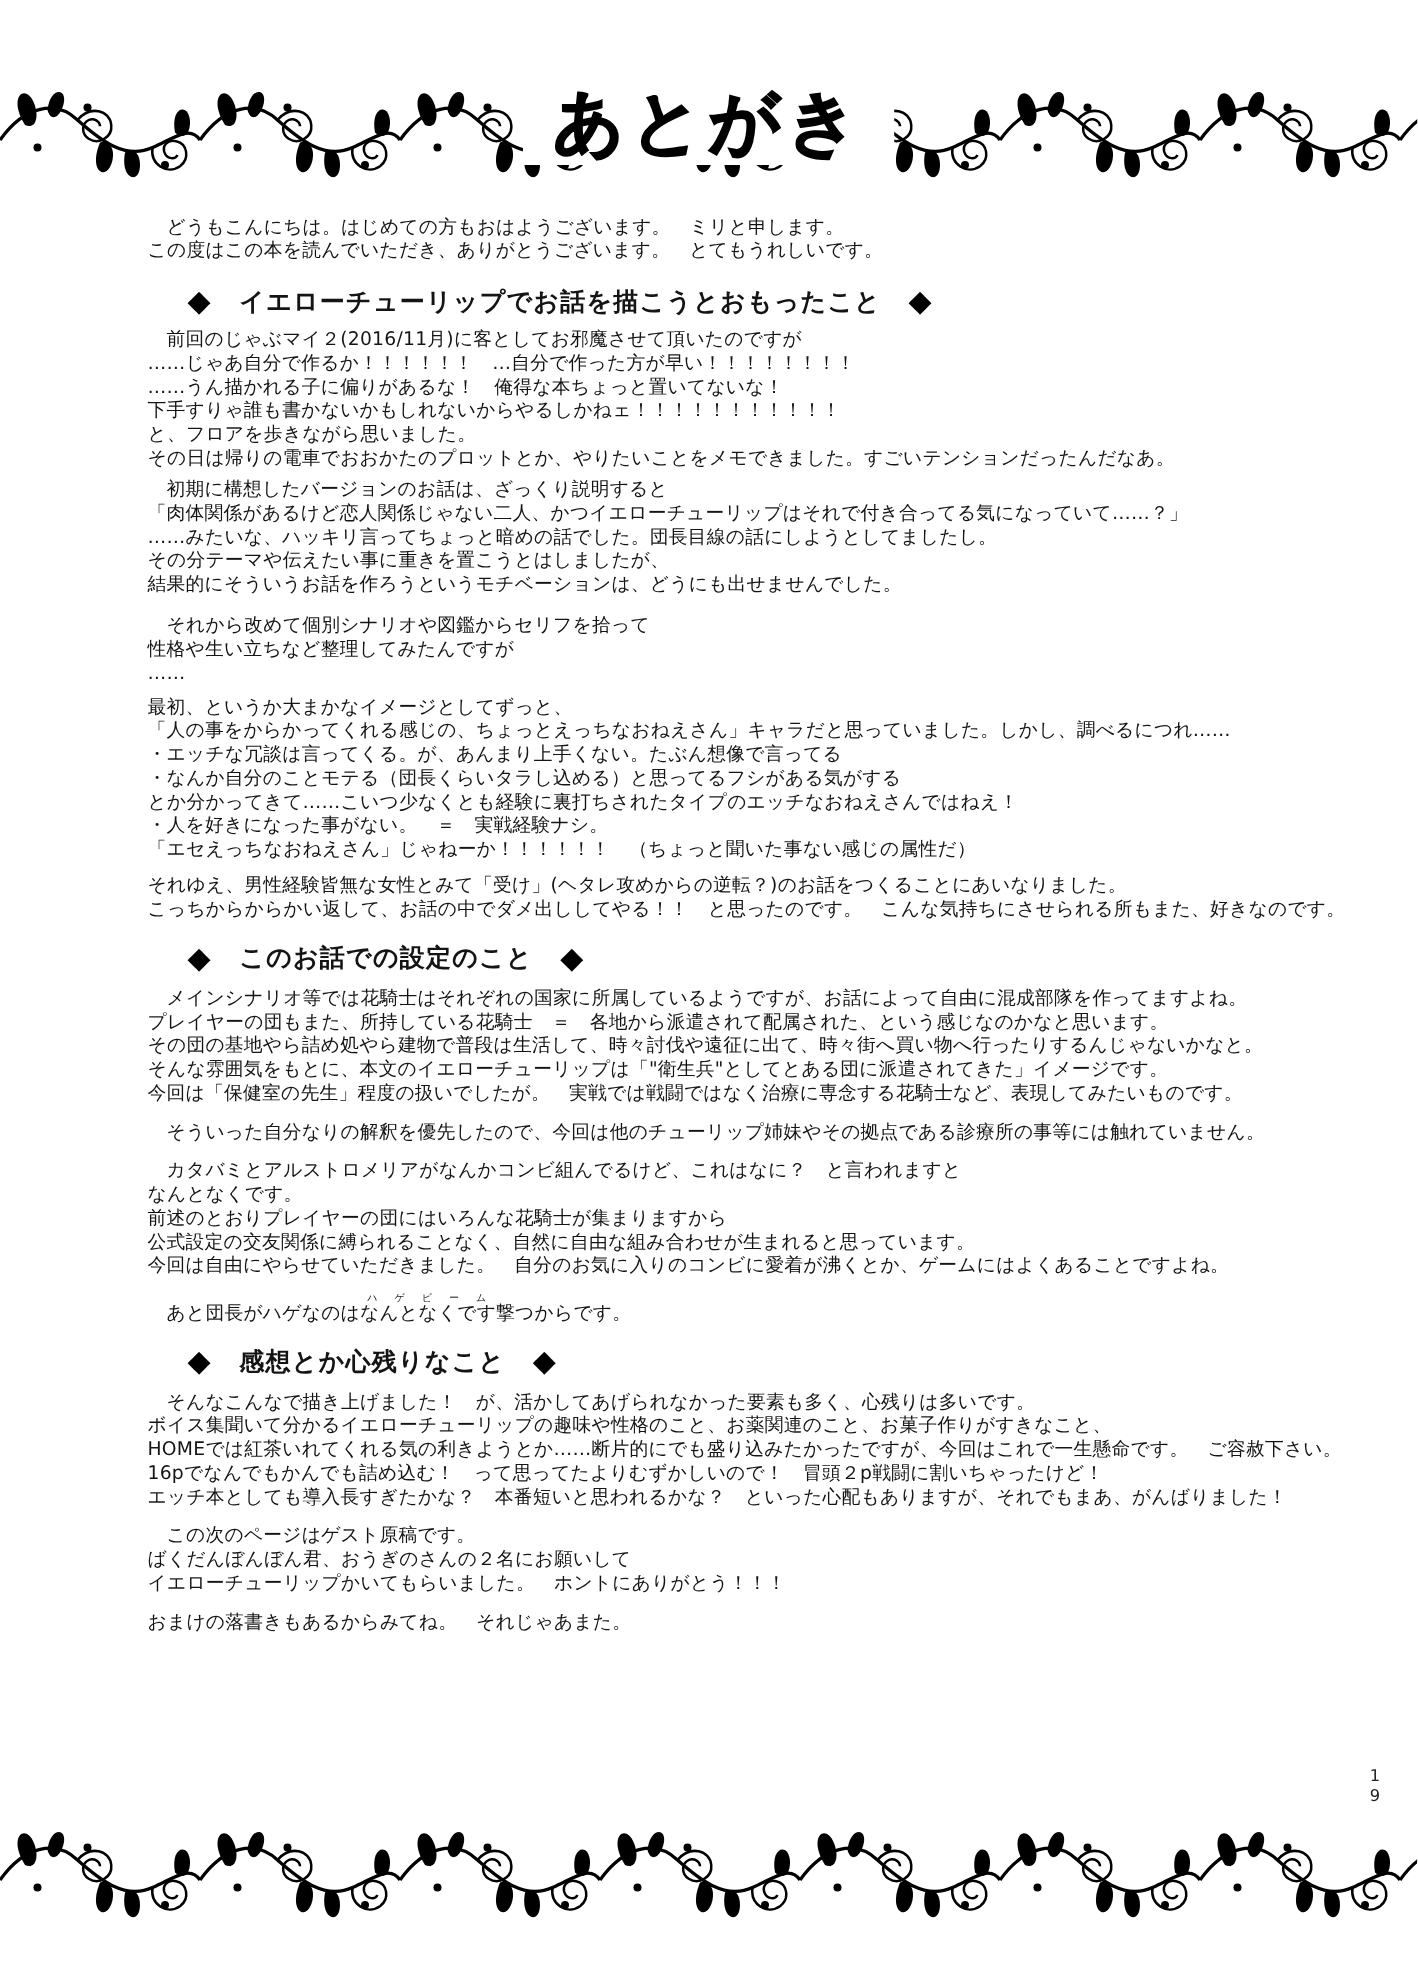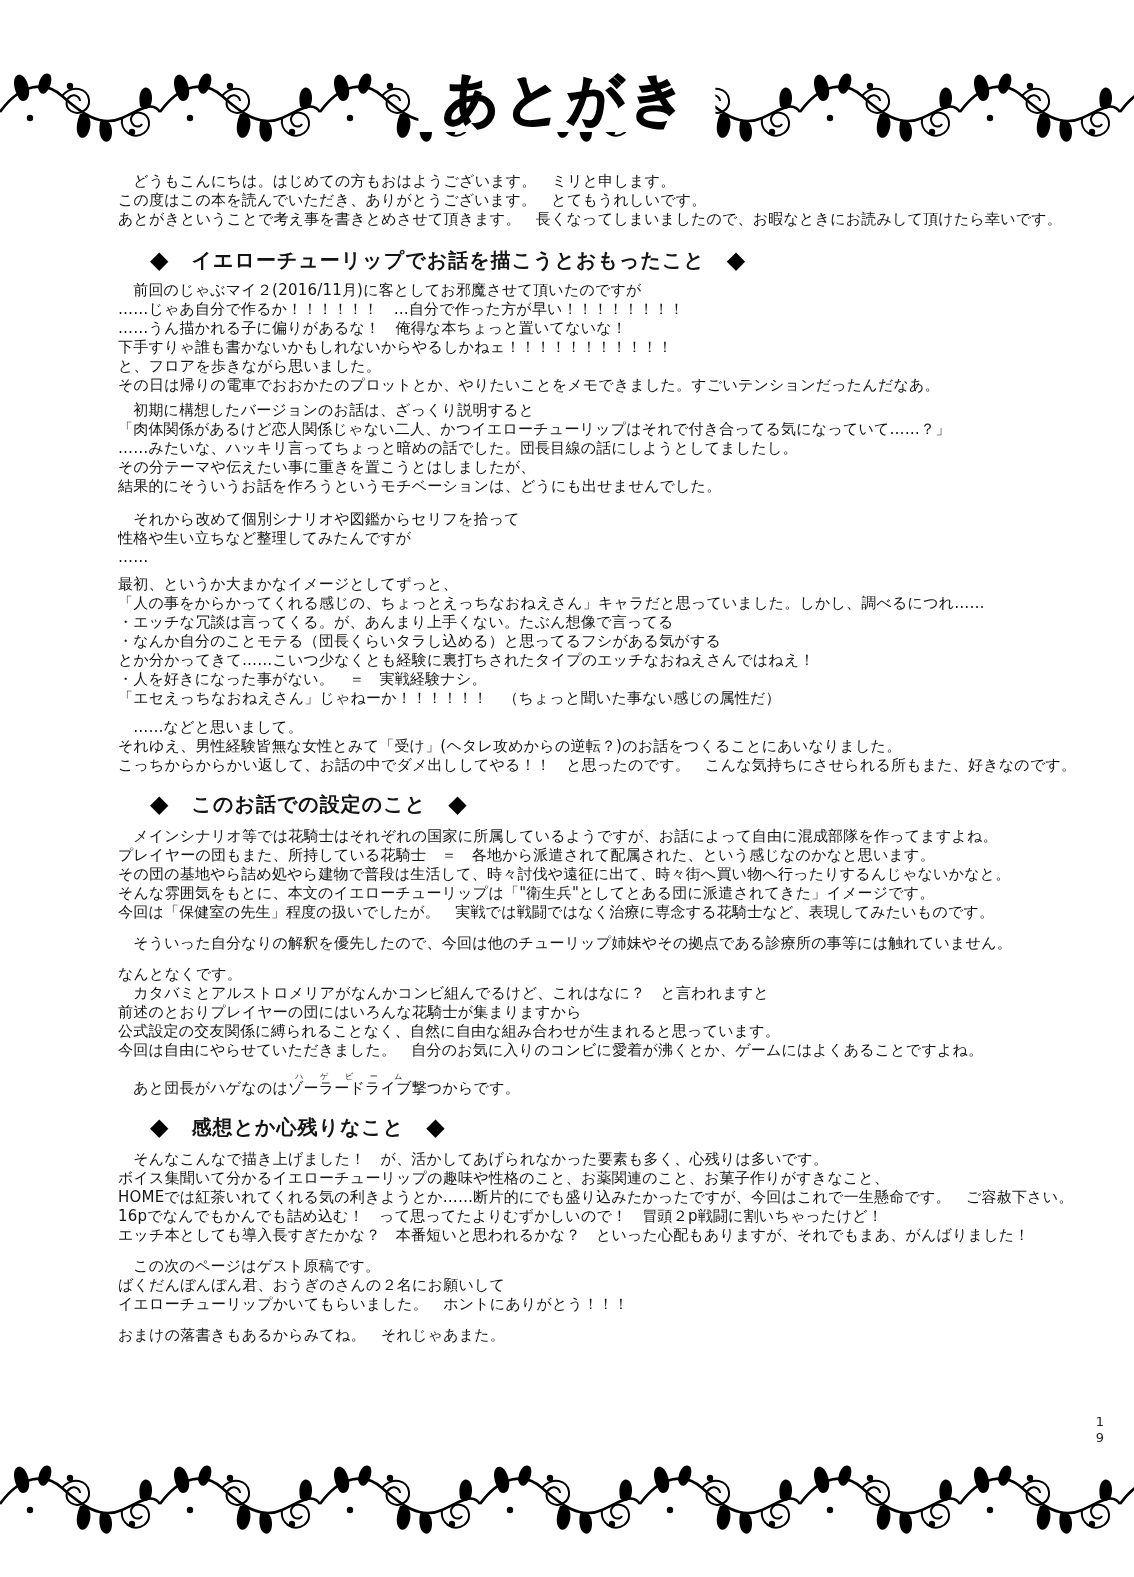--- a/index.html
+++ b/index.html
@@ -93,21 +93,20 @@
 
   <div class="title-wrap">
     <h1 class="page-title">あとがき</h1>
   </div>
 
   <div class="body-text">
 
     <div class="para mb18">
         <div class="line">　どうもこんにちは。はじめての方もおはようございます。　ミリと申します。</div>
         <div class="line">この度はこの本を読んでいただき、ありがとうございます。　とてもうれしいです。</div>
-        <div class="line">あとがきということで考え事を書きとめさせて頂きます。　長くなってしまいましたので、お暇なときにお読みして頂けたら幸いです。</div>
       </div>
 
     <div class="sec-heading mb8">
       <span class="dia">◆</span>
       <span>イエローチューリップでお話を描こうとおもったこと</span>
       <span class="dia">◆</span>
     </div>
     <div class="para mb6">
         <div class="line">　前回のじゃぶマイ２(2016/11月)に客としてお邪魔させて頂いたのですが</div>
         <div class="line">……じゃあ自分で作るか！！！！！！　…自分で作った方が早い！！！！！！！！</div>
@@ -131,48 +130,47 @@
     <div class="para mb10">
         <div class="line">最初、というか大まかなイメージとしてずっと、</div>
         <div class="line">「人の事をからかってくれる感じの、ちょっとえっちなおねえさん」キャラだと思っていました。しかし、調べるにつれ……</div>
         <div class="line">・エッチな冗談は言ってくる。が、あんまり上手くない。たぶん想像で言ってる</div>
         <div class="line">・なんか自分のことモテる（団長くらいタラし込める）と思ってるフシがある気がする</div>
         <div class="line">とか分かってきて……こいつ少なくとも経験に裏打ちされたタイプのエッチなおねえさんではねえ！</div>
         <div class="line">・人を好きになった事がない。　＝　実戦経験ナシ。</div>
         <div class="line">「エセえっちなおねえさん」じゃねーか！！！！！！　（ちょっと聞いた事ない感じの属性だ）</div>
       </div>
     <div class="para mb16">
-        <div class="line">　……などと思いまして。</div>
         <div class="line">それゆえ、男性経験皆無な女性とみて「受け」(ヘタレ攻めからの逆転？)のお話をつくることにあいなりました。</div>
         <div class="line">こっちからからかい返して、お話の中でダメ出ししてやる！！　と思ったのです。　こんな気持ちにさせられる所もまた、好きなのです。</div>
       </div>
 
     <div class="sec-heading mb10">
       <span class="dia">◆</span>
       <span>このお話での設定のこと</span>
       <span class="dia">◆</span>
     </div>
     <div class="para mb12">
         <div class="line">　メインシナリオ等では花騎士はそれぞれの国家に所属しているようですが、お話によって自由に混成部隊を作ってますよね。</div>
         <div class="line">プレイヤーの団もまた、所持している花騎士　＝　各地から派遣されて配属された、という感じなのかなと思います。</div>
         <div class="line">その団の基地やら詰め処やら建物で普段は生活して、時々討伐や遠征に出て、時々街へ買い物へ行ったりするんじゃないかなと。</div>
         <div class="line">そんな雰囲気をもとに、本文のイエローチューリップは「"衛生兵"としてとある団に派遣されてきた」イメージです。</div>
         <div class="line">今回は「保健室の先生」程度の扱いでしたが。　実戦では戦闘ではなく治療に専念する花騎士など、表現してみたいものです。</div>
       </div>
     <div class="para mb12">
         <div class="line">　そういった自分なりの解釈を優先したので、今回は他のチューリップ姉妹やその拠点である診療所の事等には触れていません。</div>
       </div>
     <div class="para mb12">
+        <div class="line">　カタバミとアルストロメリアがなんかコンビ組んでるけど、これはなに？　と言われますと</div>
         <div class="line">なんとなくです。</div>
-        <div class="line">　カタバミとアルストロメリアがなんかコンビ組んでるけど、これはなに？　と言われますと</div>
         <div class="line">前述のとおりプレイヤーの団にはいろんな花騎士が集まりますから</div>
         <div class="line">公式設定の交友関係に縛られることなく、自然に自由な組み合わせが生まれると思っています。</div>
         <div class="line">今回は自由にやらせていただきました。　自分のお気に入りのコンビに愛着が沸くとか、ゲームにはよくあることですよね。</div>
       </div>
-    <div class="para mb16 line ruby-line"><span>　あと団長がハゲなのは</span><ruby><span>ゾーラードライブ</span><rt>ハゲビーム</rt></ruby><span>撃つからです。</span></div>
+    <div class="para mb16 line ruby-line"><span>　あと団長がハゲなのは</span><ruby><span>なんとなくです</span><rt>ハゲビーム</rt></ruby><span>撃つからです。</span></div>
 
     <div class="sec-heading mb10">
       <span class="dia">◆</span>
       <span>感想とか心残りなこと</span>
       <span class="dia">◆</span>
     </div>
     <div class="para mb12">
         <div class="line">　そんなこんなで描き上げました！　が、活かしてあげられなかった要素も多く、心残りは多いです。</div>
         <div class="line">ボイス集聞いて分かるイエローチューリップの趣味や性格のこと、お薬関連のこと、お菓子作りがすきなこと、</div>
         <div class="line">HOMEでは紅茶いれてくれる気の利きようとか……断片的にでも盛り込みたかったですが、今回はこれで一生懸命です。　ご容赦下さい。</div>

